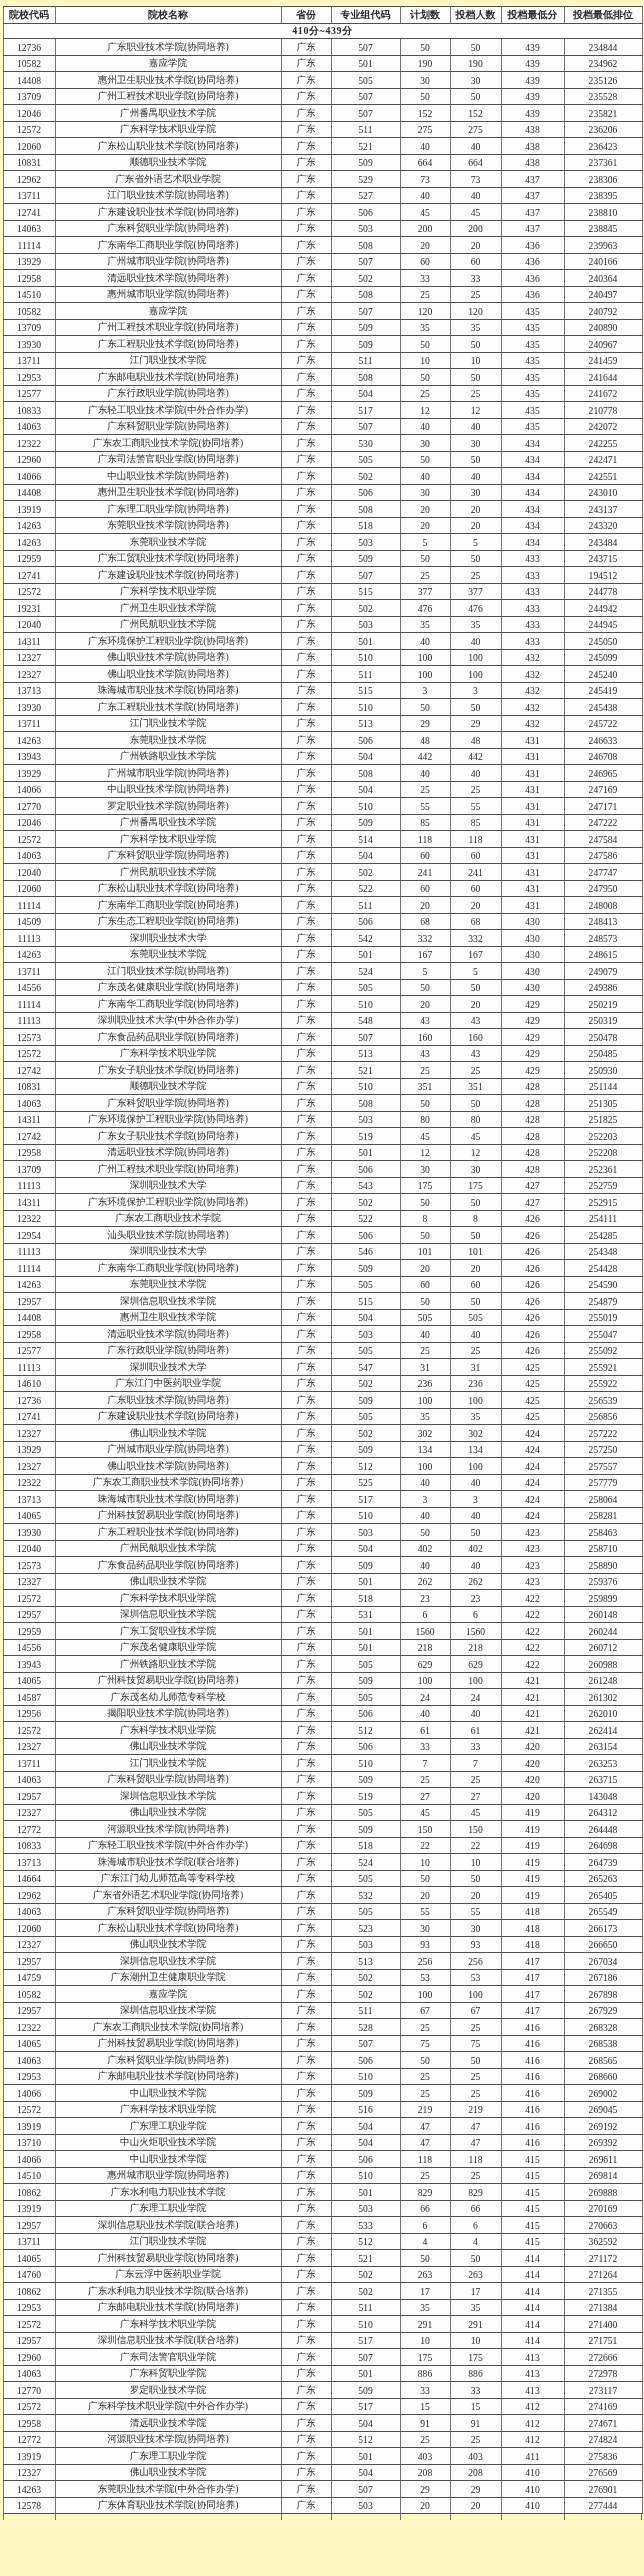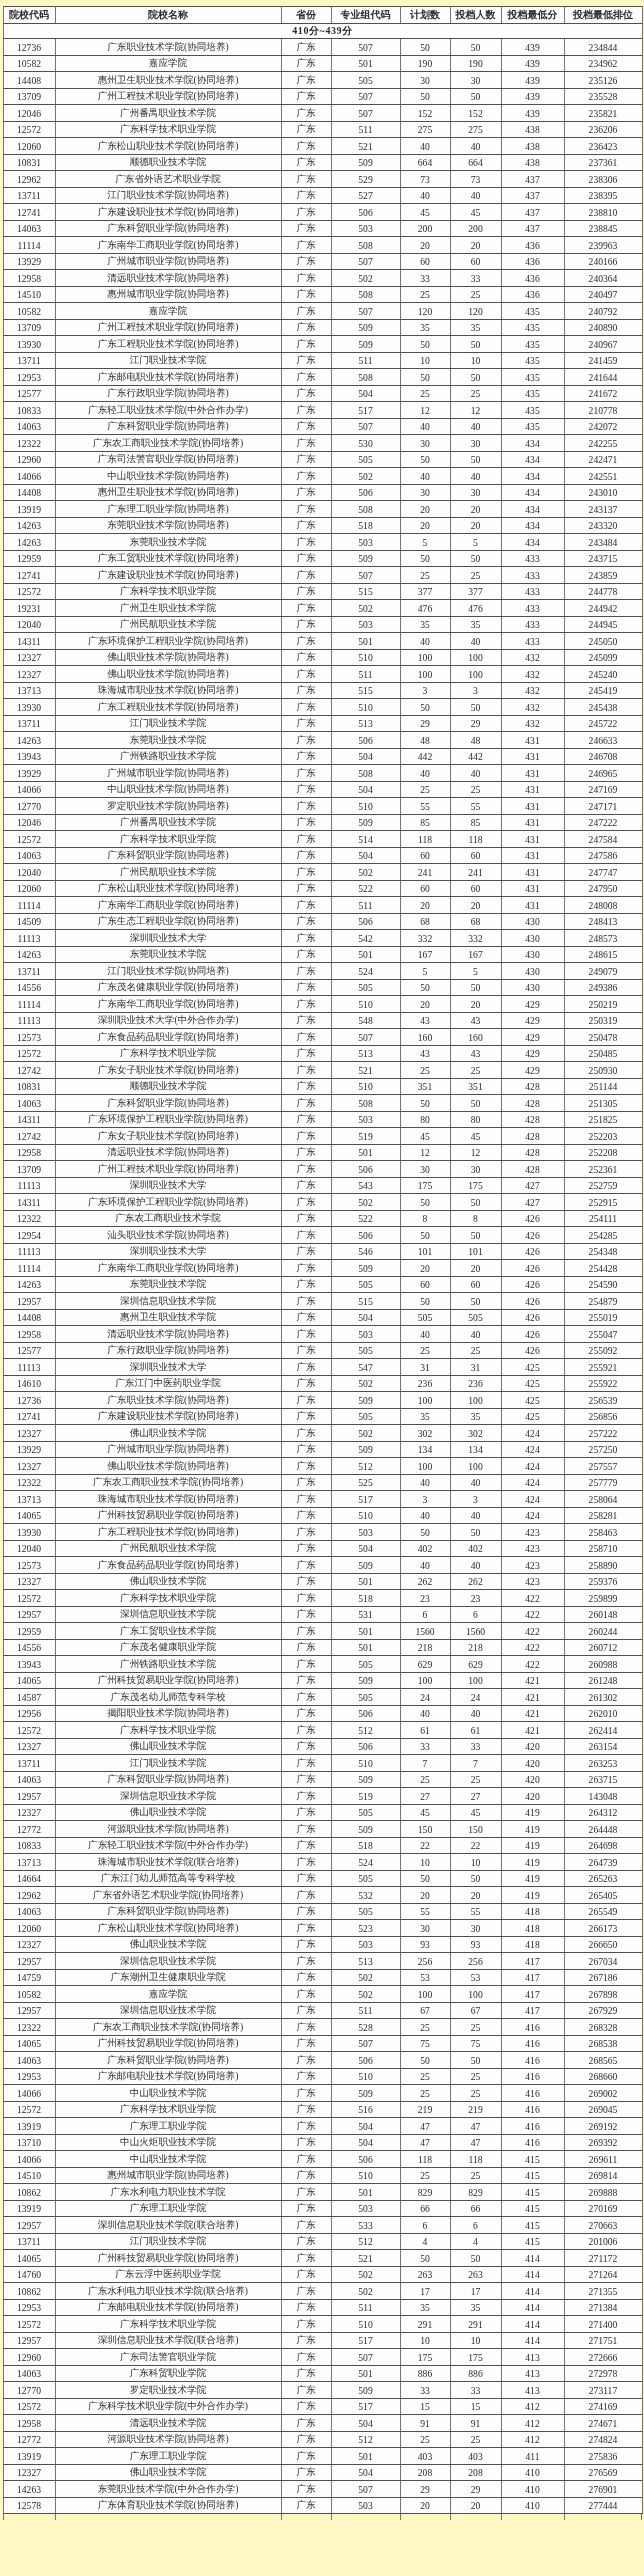--- a/index.html
+++ b/index.html
@@ -411,21 +411,21 @@
           <td>243715</td>
         </tr>
         <tr>
           <td>12741</td>
           <td>广东建设职业技术学院(协同培养)</td>
           <td>广东</td>
           <td>507</td>
           <td>25</td>
           <td>25</td>
           <td>433</td>
-          <td>243859</td>
+          <td>194512</td>
         </tr>
         <tr>
           <td>12572</td>
           <td>广东科学技术职业学院</td>
           <td>广东</td>
           <td>515</td>
           <td>377</td>
           <td>377</td>
           <td>433</td>
           <td>244778</td>
@@ -1421,21 +1421,21 @@
           <td>270663</td>
         </tr>
         <tr>
           <td>13711</td>
           <td>江门职业技术学院</td>
           <td>广东</td>
           <td>512</td>
           <td>4</td>
           <td>4</td>
           <td>415</td>
-          <td>201006</td>
+          <td>362592</td>
         </tr>
         <tr>
           <td>14065</td>
           <td>广州科技贸易职业学院(协同培养)</td>
           <td>广东</td>
           <td>521</td>
           <td>50</td>
           <td>50</td>
           <td>414</td>
           <td>271172</td>

